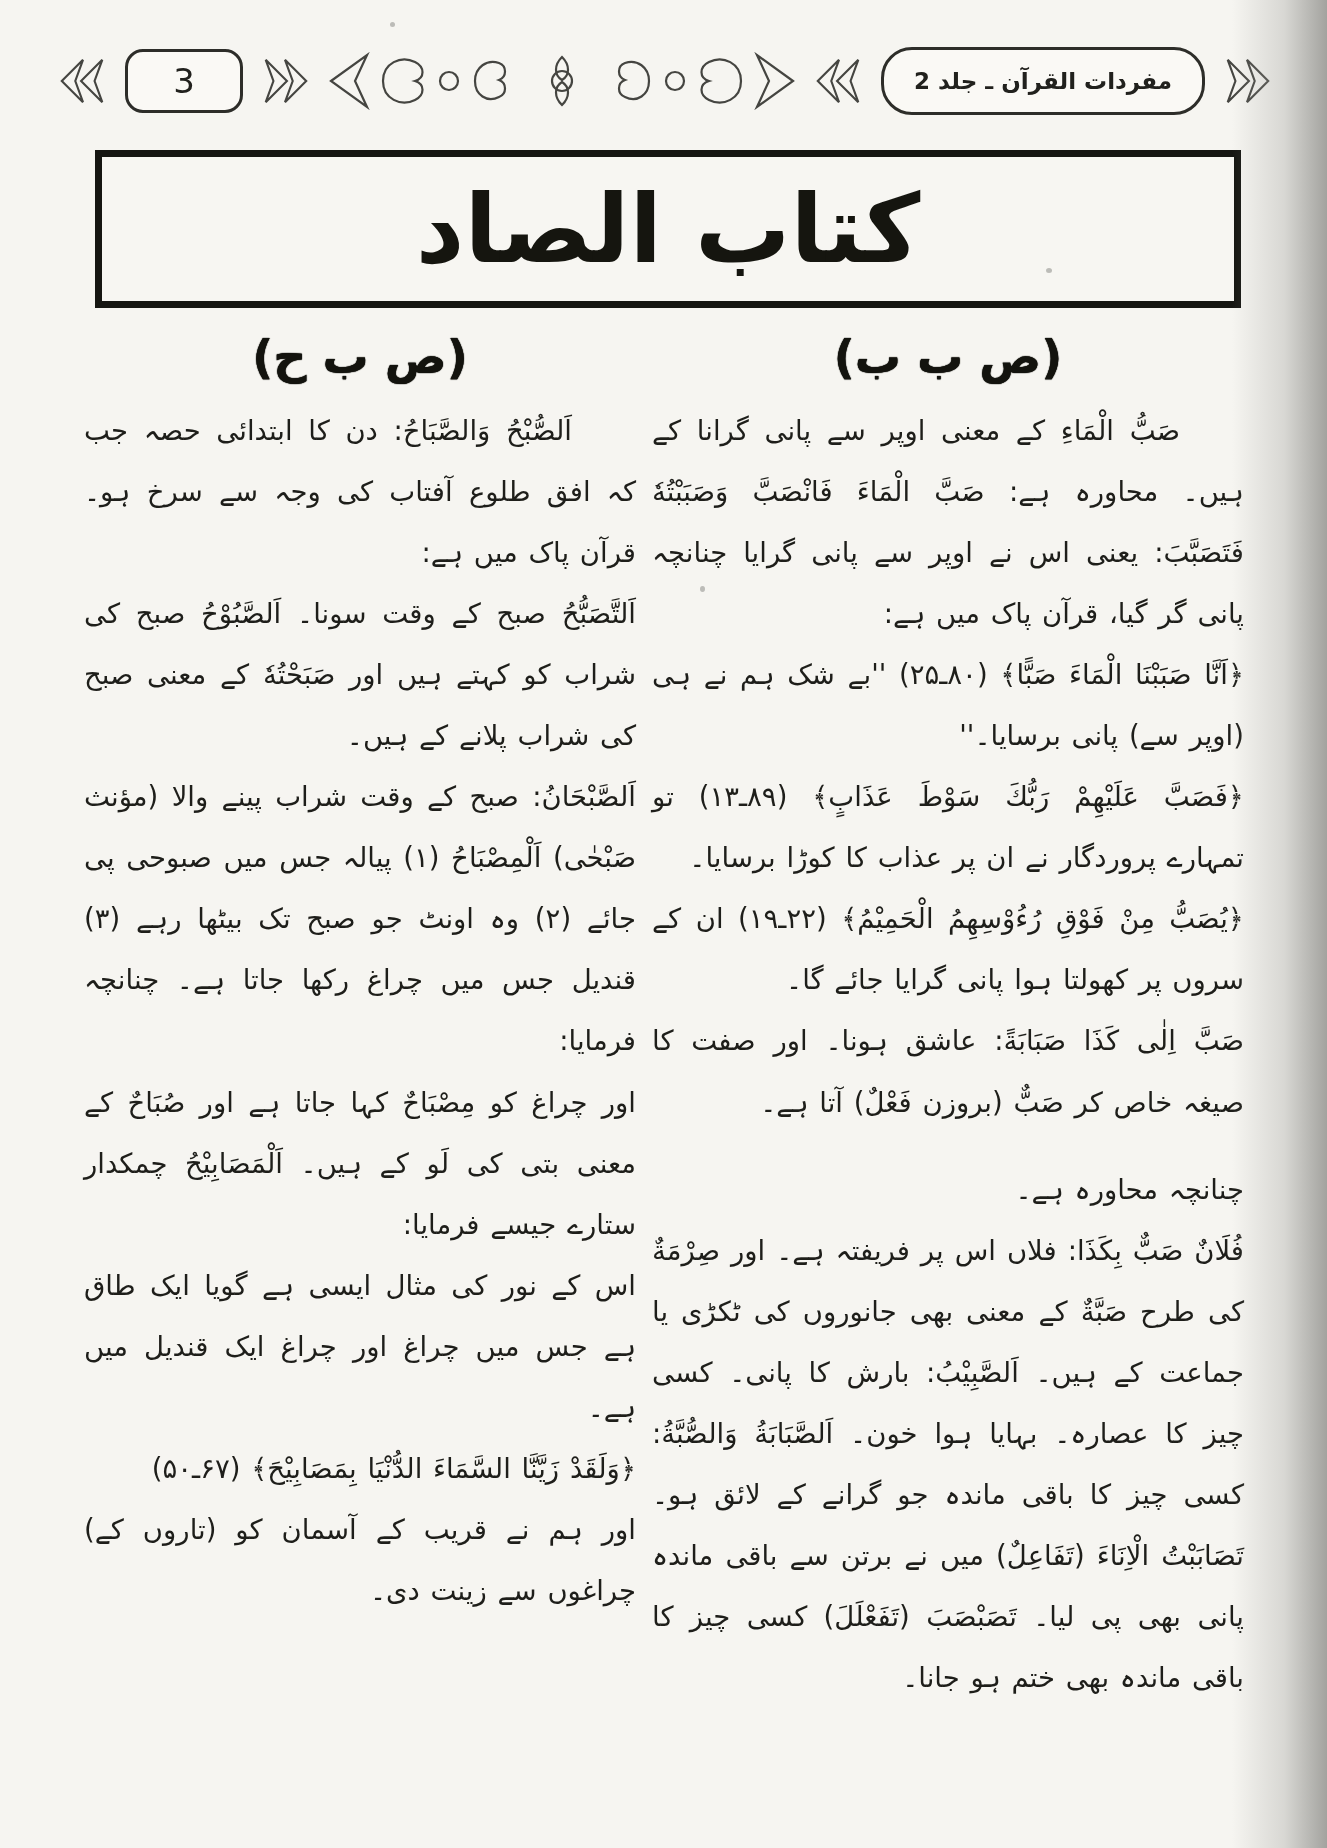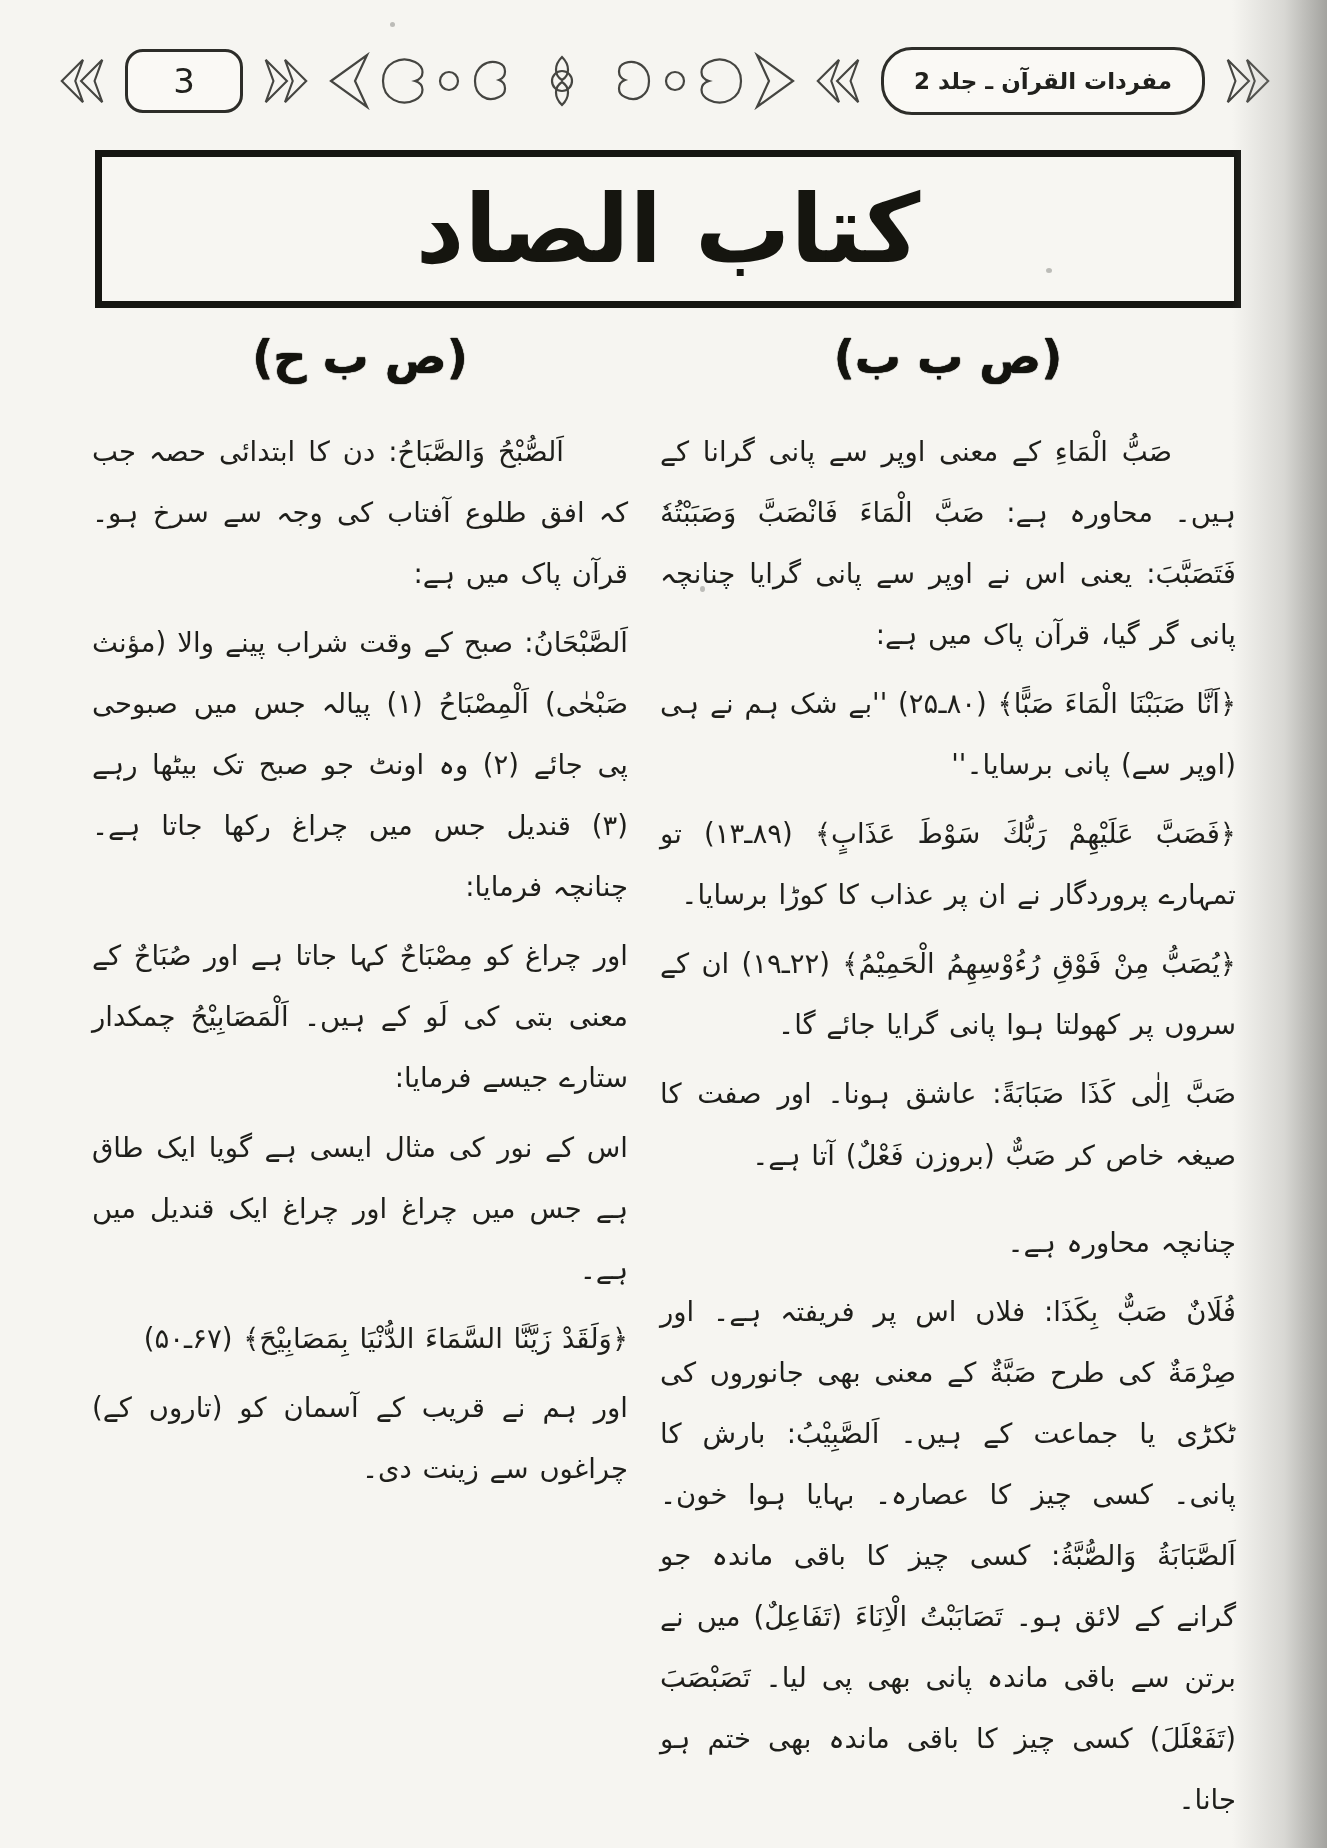--- a/index.html
+++ b/index.html
@@ -61,26 +61,26 @@
   
   .columns{
     position:absolute;top:328px;left:84px;width:1160px;
     display:flex;gap:16px;direction:rtl;
   }
   .col{box-sizing:border-box;}
   .col-first{width:592px;}
   .col-second{width:552px;}
   .col-heading{
     text-align:center;font-size:46px;font-weight:bold;color:#13130e;
-    margin:2px 0 37px;letter-spacing:2px;
+    margin:2px 0 16px;letter-spacing:2px;
     text-shadow:0 0 1px #13130e, 0 0 1px #13130e;
   }
   .para{
     font-size:27.5px;line-height:2.22;color:#1e1e1a;
-    text-align:justify;margin:8px;word-spacing:2px;
+    text-align:justify;margin:0;word-spacing:2px;
   }
   .indent{text-indent:64px;}
   .gap-top{margin-top:26px;}
 </style>
 </head>
 <body>
 
 <div class="page">
 
   <div class="header">
@@ -143,20 +143,21 @@
       <p class="para">﴿فَصَبَّ عَلَیْهِمْ رَبُّكَ سَوْطَ عَذَابٍ﴾ (۸۹ـ۱۳) تو تمہارے پروردگار نے ان پر عذاب کا کوڑا برسایا۔</p>
       <p class="para">﴿یُصَبُّ مِنْ فَوْقِ رُءُوْسِهِمُ الْحَمِیْمُ﴾ (۲۲ـ۱۹) ان کے سروں پر کھولتا ہوا پانی گرایا جائے گا۔</p>
       <p class="para">صَبَّ اِلٰی کَذَا صَبَابَةً: عاشق ہونا۔ اور صفت کا صیغہ خاص کر صَبٌّ (بروزن فَعْلٌ) آتا ہے۔</p>
       <p class="para gap-top">چنانچہ محاورہ ہے۔</p>
       <p class="para">فُلَانٌ صَبٌّ بِکَذَا: فلاں اس پر فریفتہ ہے۔ اور صِرْمَةٌ کی طرح صَبَّةٌ کے معنی بھی جانوروں کی ٹکڑی یا جماعت کے ہیں۔ اَلصَّبِیْبُ: بارش کا پانی۔ کسی چیز کا عصارہ۔ بہایا ہوا خون۔ اَلصَّبَابَةُ وَالصُّبَّةُ: کسی چیز کا باقی ماندہ جو گرانے کے لائق ہو۔ تَصَابَبْتُ الْاِنَاءَ (تَفَاعِلٌ) میں نے برتن سے باقی ماندہ پانی بھی پی لیا۔ تَصَبْصَبَ (تَفَعْلَلَ) کسی چیز کا باقی ماندہ بھی ختم ہو جانا۔</p>
     </div>
 
     <div class="col col-second">
       <div class="col-heading">(ص ب ح)</div>
       <p class="para indent">اَلصُّبْحُ وَالصَّبَاحُ: دن کا ابتدائی حصہ جب کہ افق طلوع آفتاب کی وجہ سے سرخ ہو۔ قرآن پاک میں ہے:</p>
+      <p class="para">اَلتَّصَبُّحُ صبح کے وقت سونا۔ اَلصَّبُوْحُ صبح کی شراب کو کہتے ہیں اور صَبَحْتُهٗ کے معنی صبح کی شراب پلانے کے ہیں۔</p>
       <p class="para">اَلصَّبْحَانُ: صبح کے وقت شراب پینے والا (مؤنث صَبْحٰی) اَلْمِصْبَاحُ (۱) پیالہ جس میں صبوحی پی جائے (۲) وہ اونٹ جو صبح تک بیٹھا رہے (۳) قندیل جس میں چراغ رکھا جاتا ہے۔ چنانچہ فرمایا:</p>
       <p class="para">اور چراغ کو مِصْبَاحٌ کہا جاتا ہے اور صُبَاحٌ کے معنی بتی کی لَو کے ہیں۔ اَلْمَصَابِیْحُ چمکدار ستارے جیسے فرمایا:</p>
       <p class="para">اس کے نور کی مثال ایسی ہے گویا ایک طاق ہے جس میں چراغ اور چراغ ایک قندیل میں ہے۔</p>
       <p class="para">﴿وَلَقَدْ زَیَّنَّا السَّمَاءَ الدُّنْیَا بِمَصَابِیْحَ﴾ (۶۷ـ۵۰)</p>
       <p class="para">اور ہم نے قریب کے آسمان کو (تاروں کے) چراغوں سے زینت دی۔</p>
 
     </div>
 
   </div>
 

